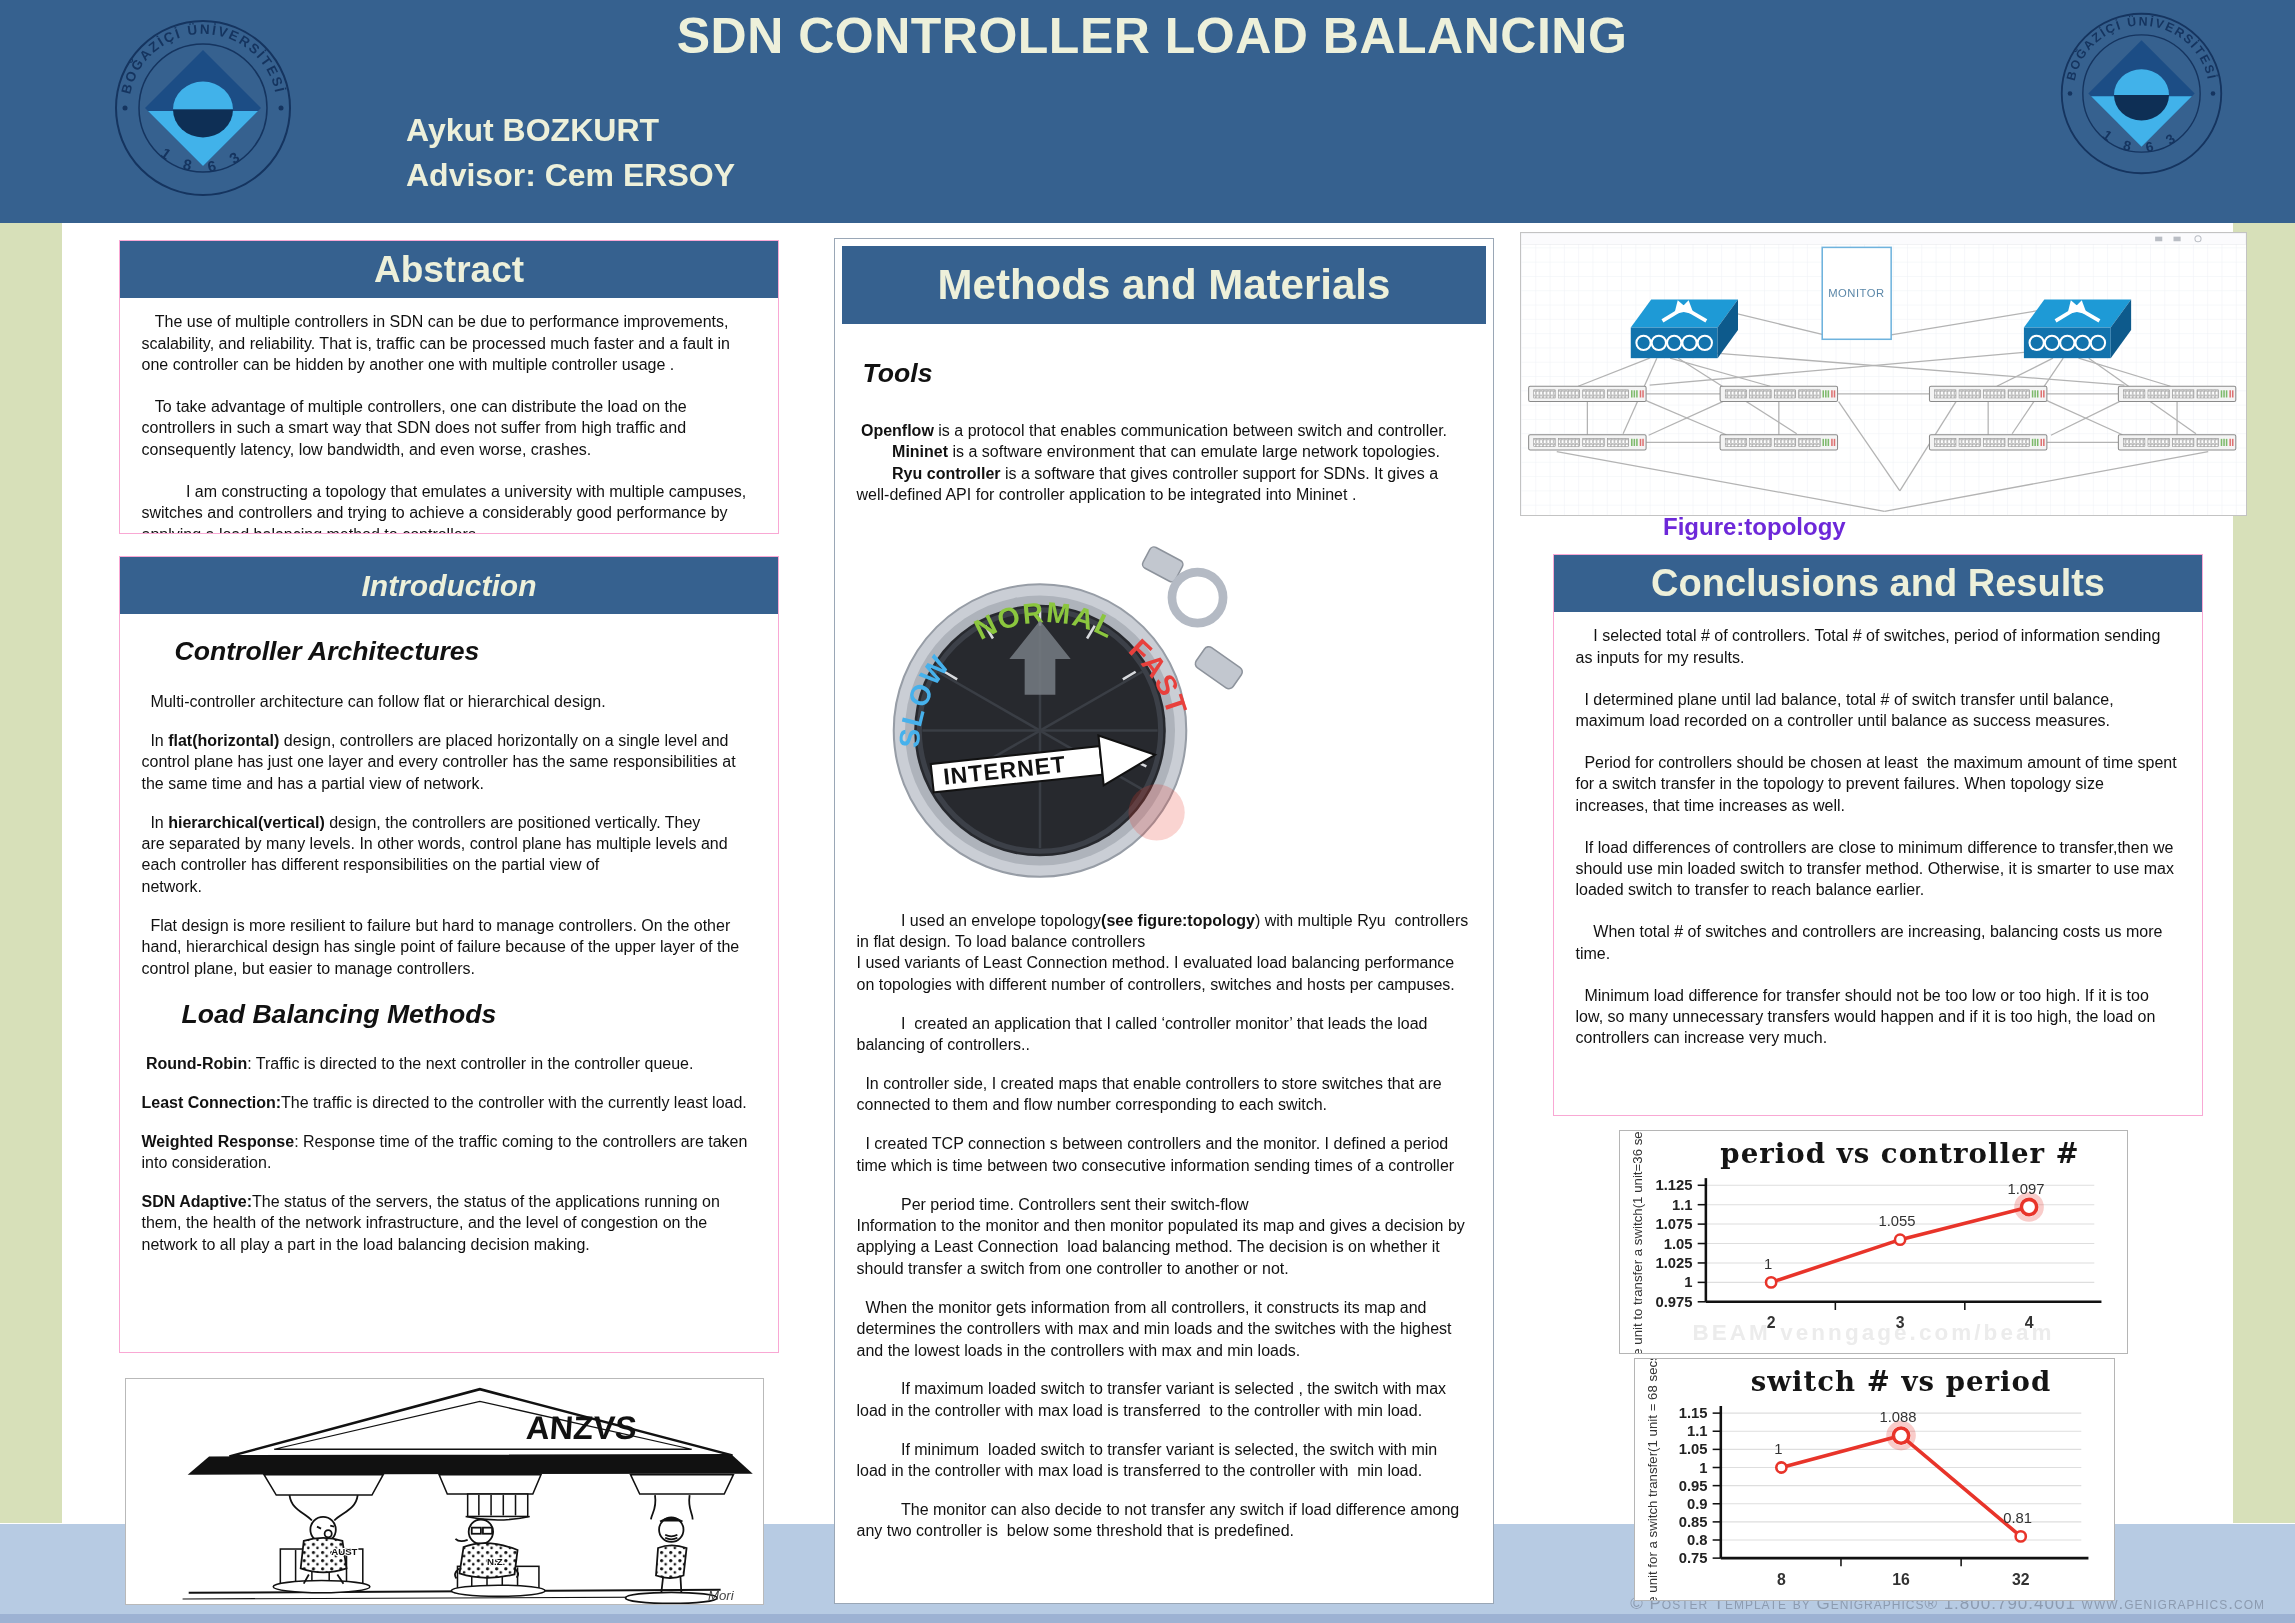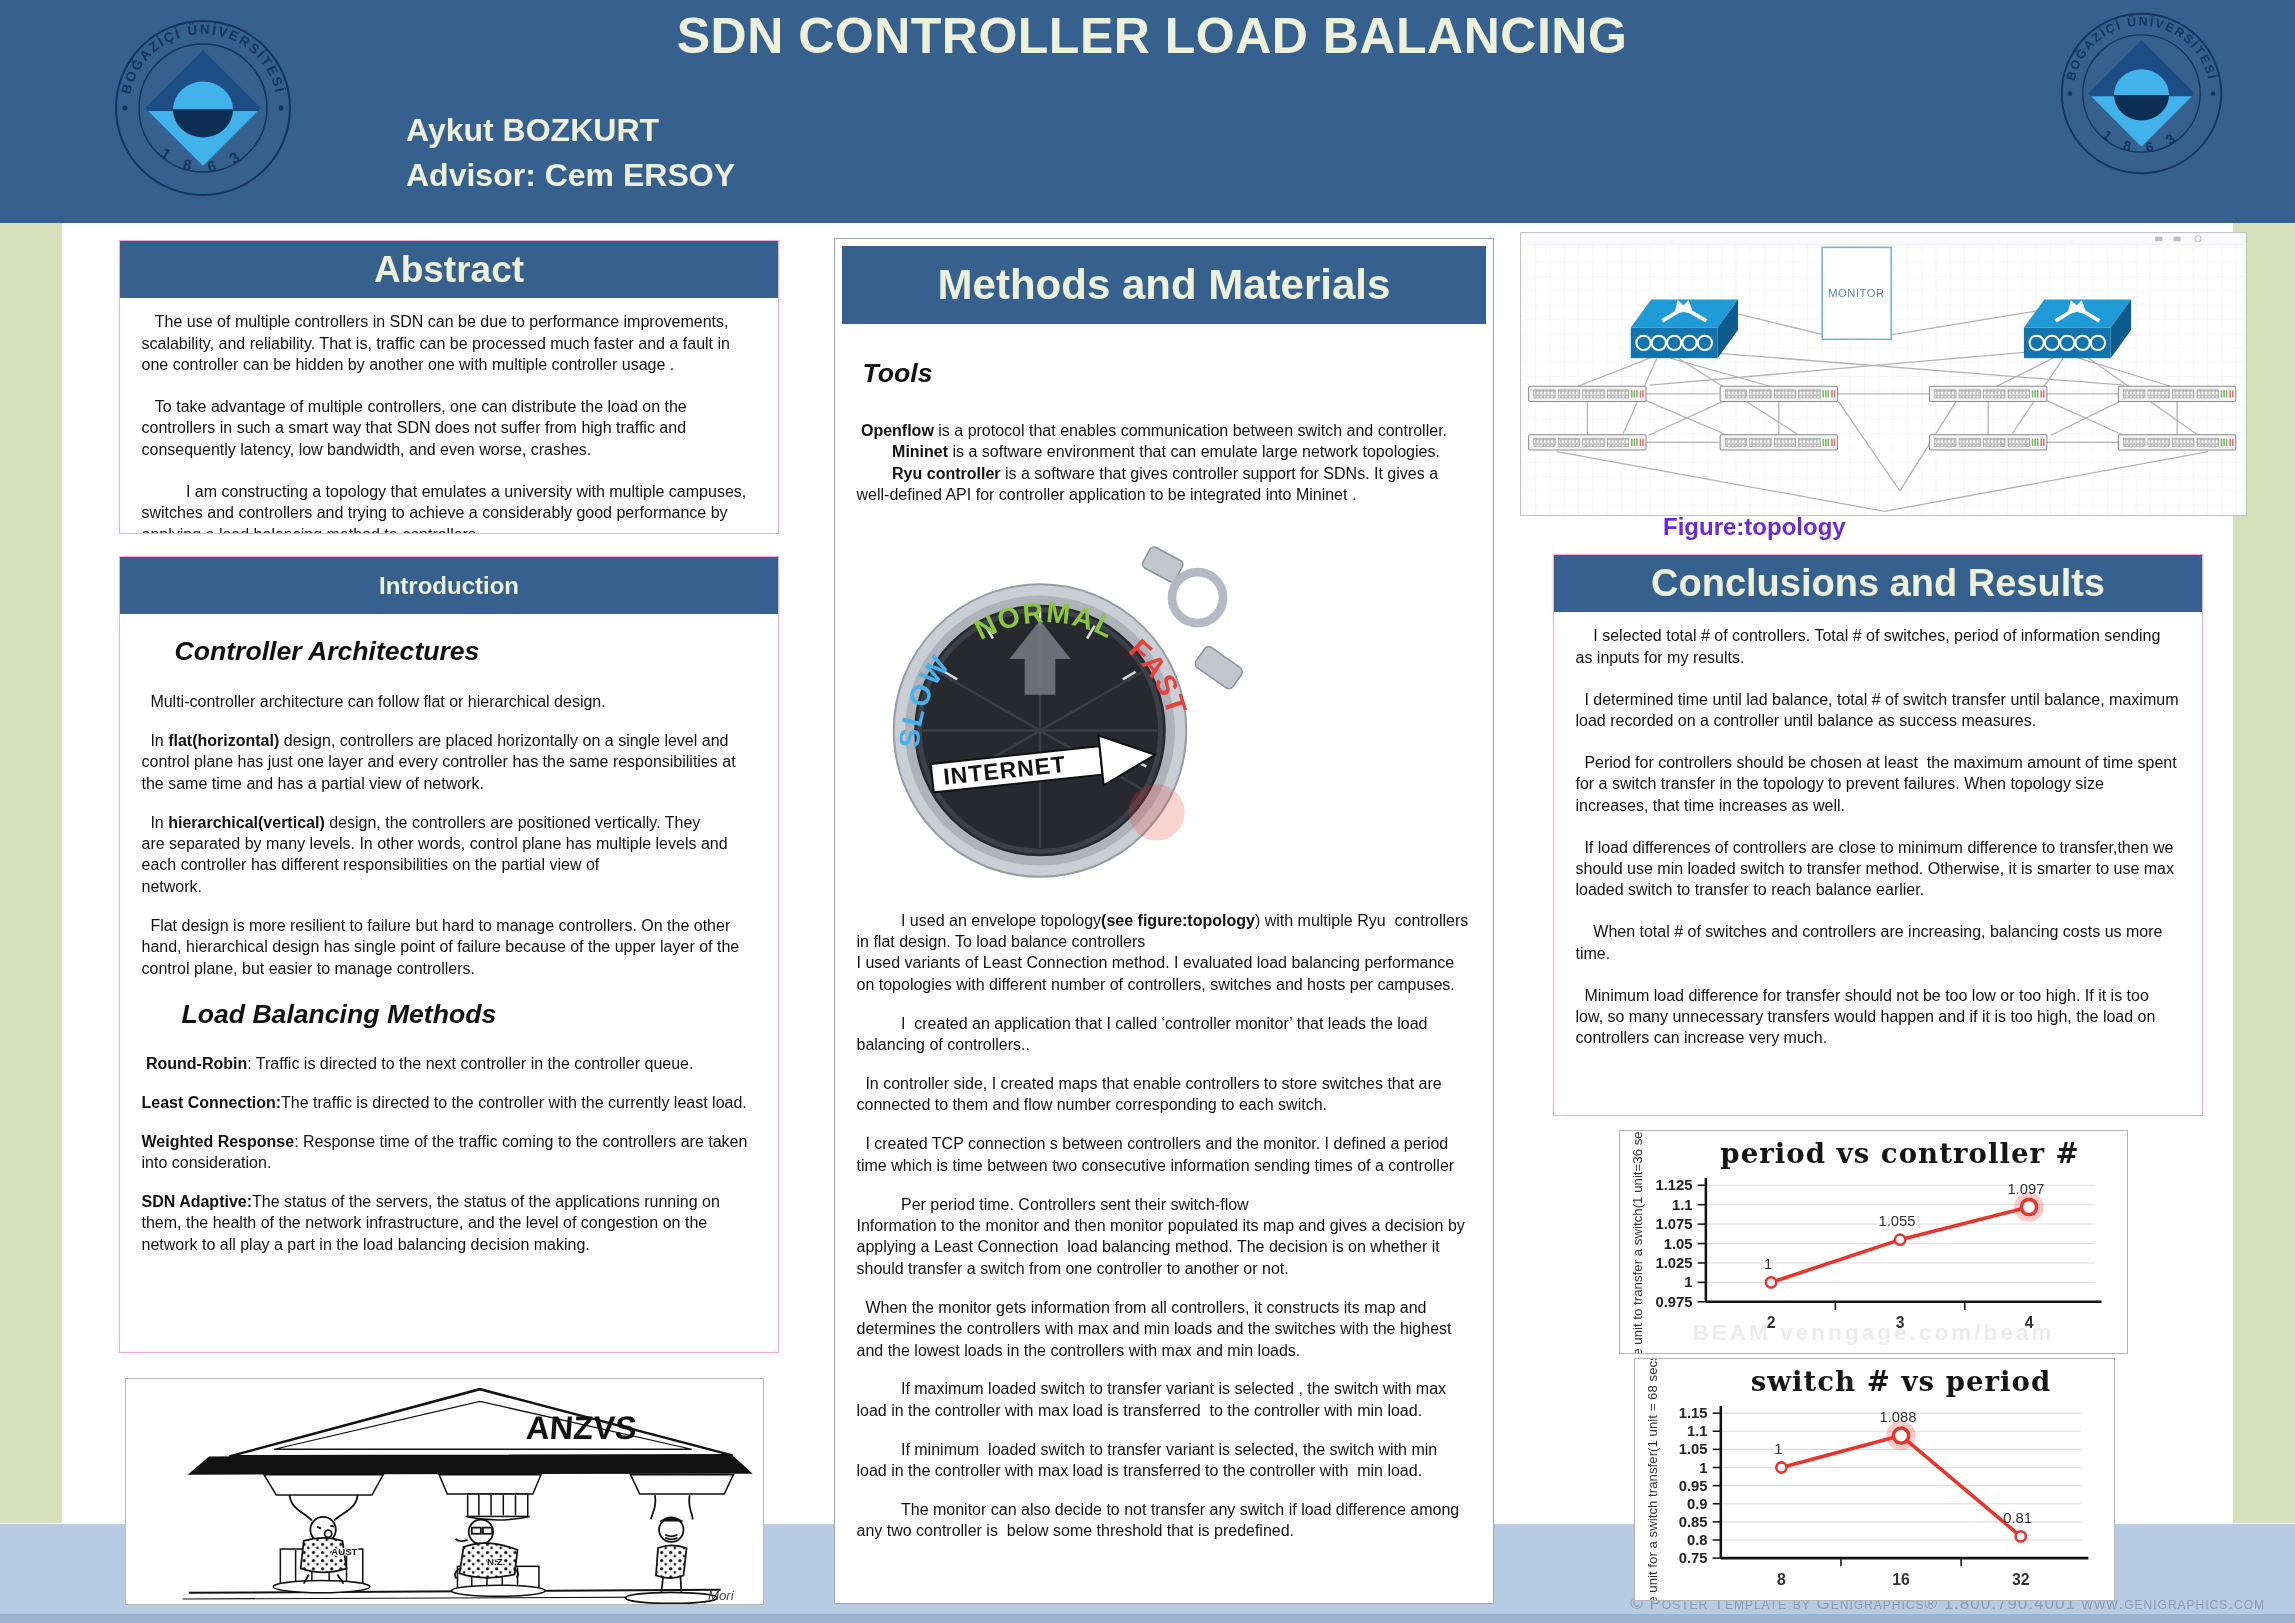--- a/index.html
+++ b/index.html
@@ -24,21 +24,21 @@
   .credit{position:absolute;right:30px;top:1594px;width:1431px;text-align:right;
           font-variant:small-caps;font-size:17px;color:#8c9bb0;letter-spacing:1px;}
 
   
   .panel{position:absolute;background:#fff;border:1px solid #f9a8d4;box-sizing:border-box;overflow:hidden;}
   .panel-hd{background:#36618f;color:#edf0da;font-weight:bold;text-align:center;
             display:flex;align-items:center;justify-content:center;}
   .p-abstract{left:119px;top:240px;width:660px;height:294px;}
   .p-abstract .panel-hd{height:57px;font-size:37px;}
   .p-intro{left:119px;top:556px;width:660px;height:797px;}
-  .p-intro .panel-hd{height:57px;font-size:24px;}
+  .p-intro .panel-hd{height:57px;font-size:30px;font-style:italic;}
   .p-methods{left:834px;top:238px;width:660px;height:1366px;border-color:#9aa7b6;}
   .p-methods .panel-hd{height:78px;font-size:42px;margin:7.2px;}
   .p-concl{left:1553px;top:554px;width:650px;height:562px;}
   .p-concl .panel-hd{height:57px;font-size:38px;}
 
   .pbody{padding:13.3px 21.5px;color:#111;}
   .pbody p{white-space:pre-wrap;margin:0 0 20.4px 0;font-size:16px;line-height:1.34;}
   .p-intro .pbody p{margin-bottom:17.4px;}
   .p-methods .pbody p{margin-bottom:17.4px;}
   .subhead{font-size:26.6px;font-weight:bold;font-style:italic;margin:9.2px 0 23.5px 33px;}
@@ -400,21 +400,21 @@
       <use href="#sw" x="800" y="395"></use>
       <use href="#sw" x="1170" y="395"></use>
     </svg>
   </div>
   <div class="fig-caption">Figure:topology</div>
 
   <div class="panel p-concl">
     <div class="panel-hd">Conclusions and Results</div>
     <div class="pbody">
       <p>    I selected total # of controllers. Total # of switches, period of information sending as inputs for my results.</p>
-      <p>  I determined time until lad balance, total # of switch transfer until balance, maximum load recorded on a controller until balance as success measures.</p>
+      <p>  I determined plane until lad balance, total # of switch transfer until balance, maximum load recorded on a controller until balance as success measures.</p>
       <p>  Period for controllers should be chosen at least  the maximum amount of time spent for a switch transfer in the topology to prevent failures. When topology size increases, that time increases as well.</p>
       <p>  If load differences of controllers are close to minimum difference to transfer,then we should use min loaded switch to transfer method. Otherwise, it is smarter to use max loaded switch to transfer to reach balance earlier.</p>
       <p>    When total # of switches and controllers are increasing, balancing costs us more time.</p>
       <p>  Minimum load difference for transfer should not be too low or too high. If it is too low, so many unnecessary transfers would happen and if it is too high, the load on controllers can increase very much.</p>
     </div>
   </div>
 
   <div class="chart chart-1">
       <svg viewBox="0 0 992 434">
         <line x1="152" y1="334" x2="168" y2="334" stroke="#111" stroke-width="3"></line>

